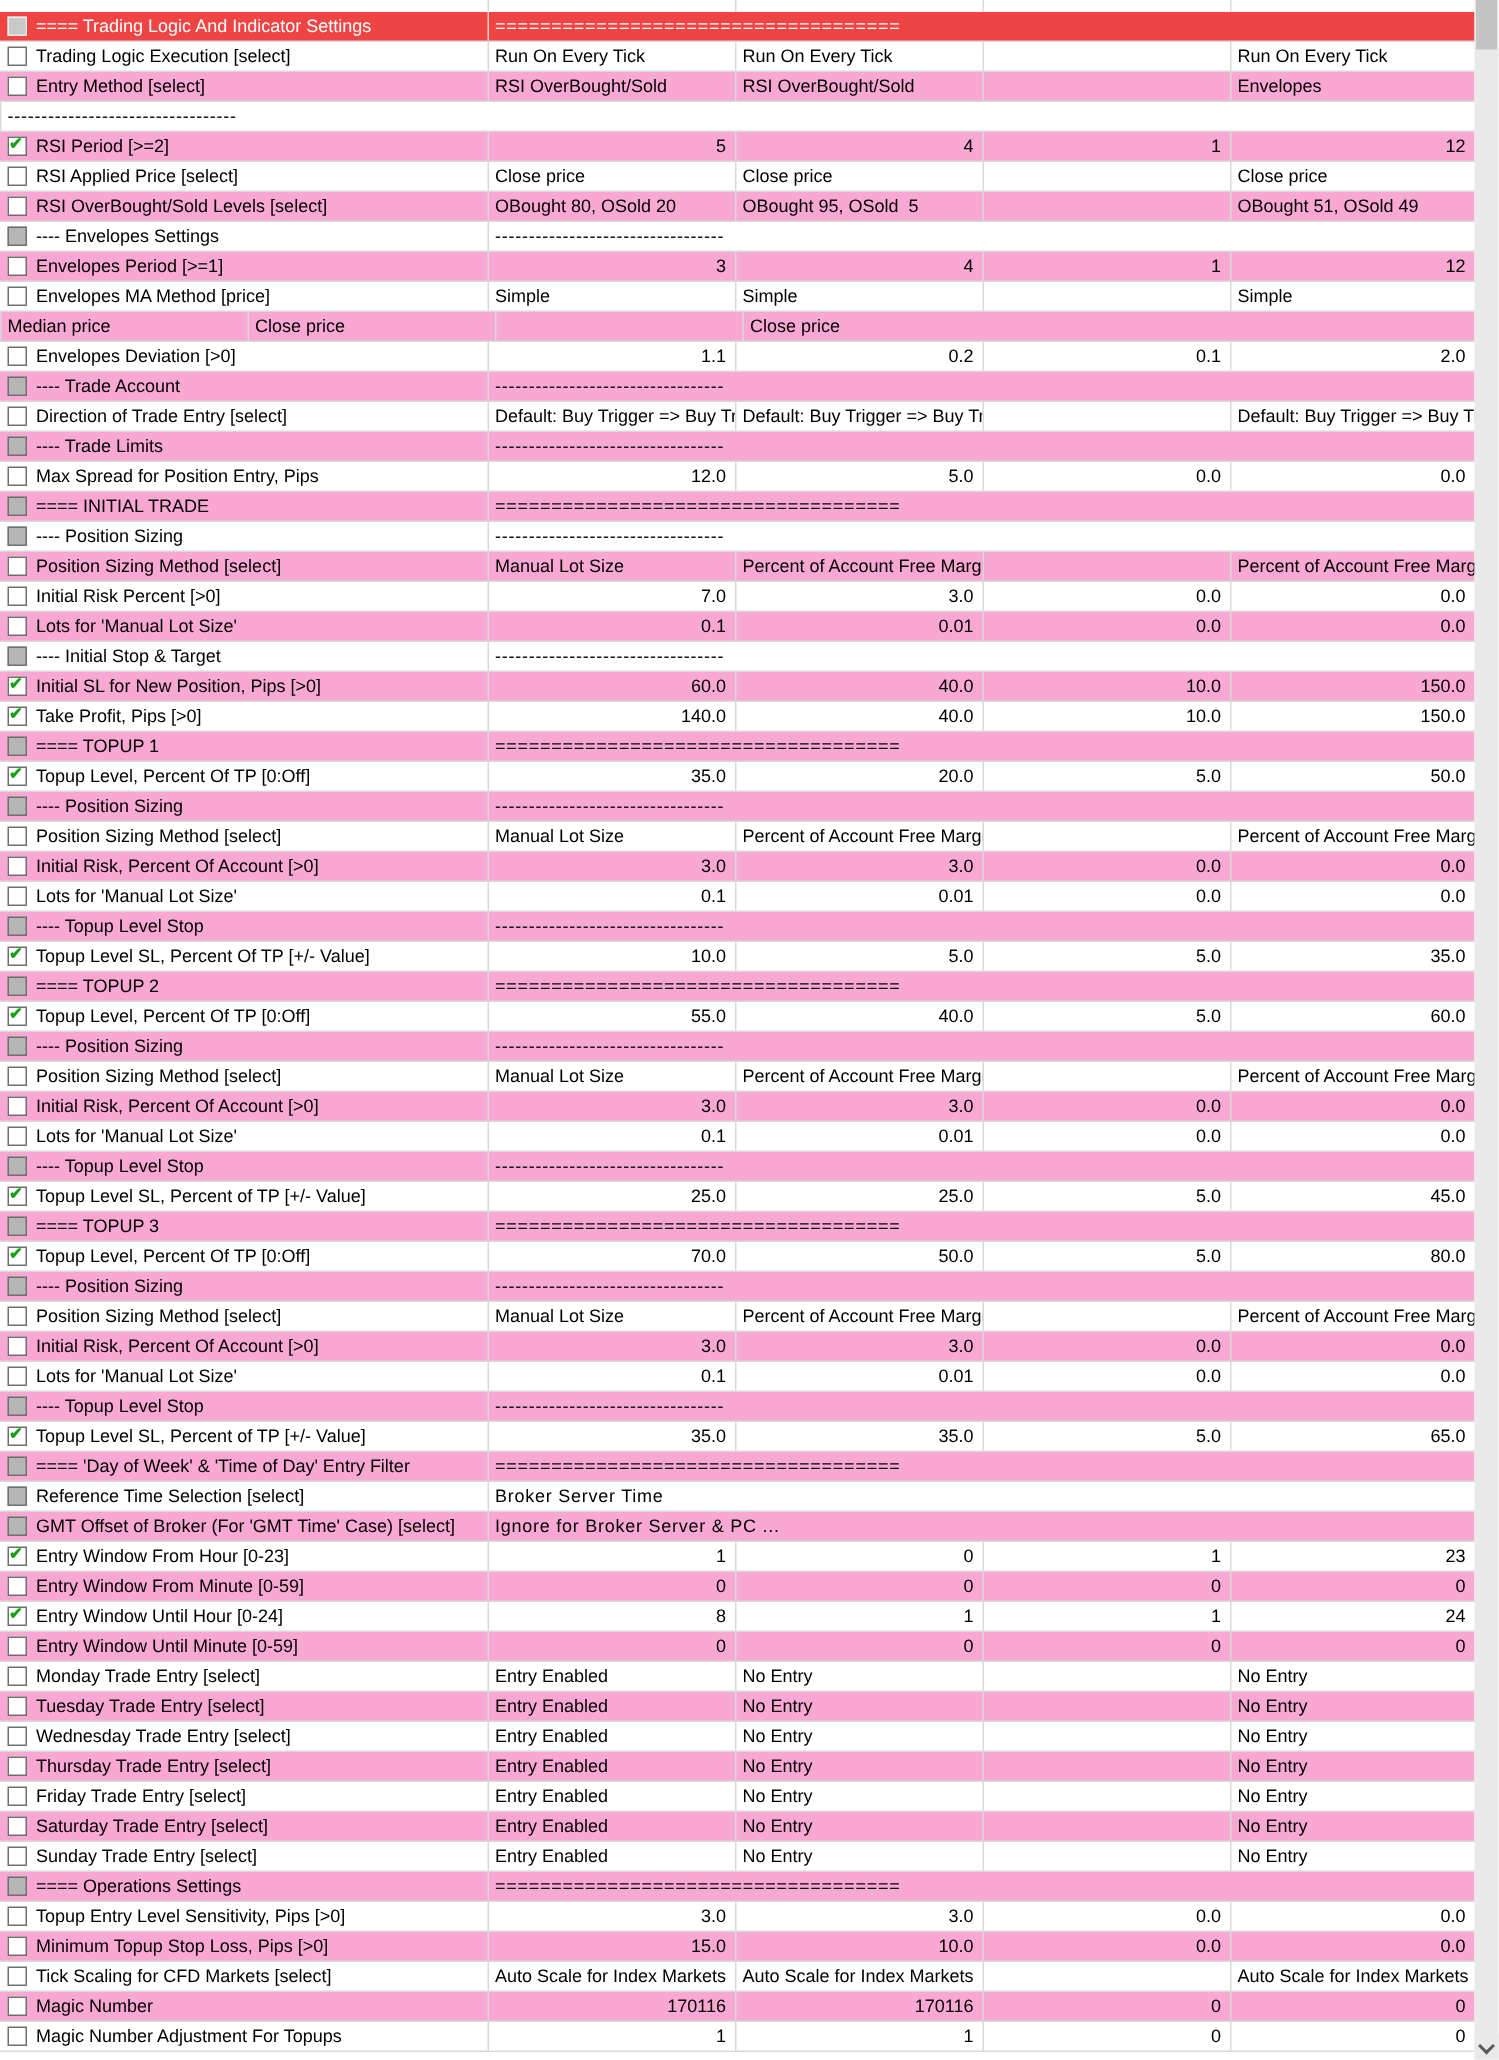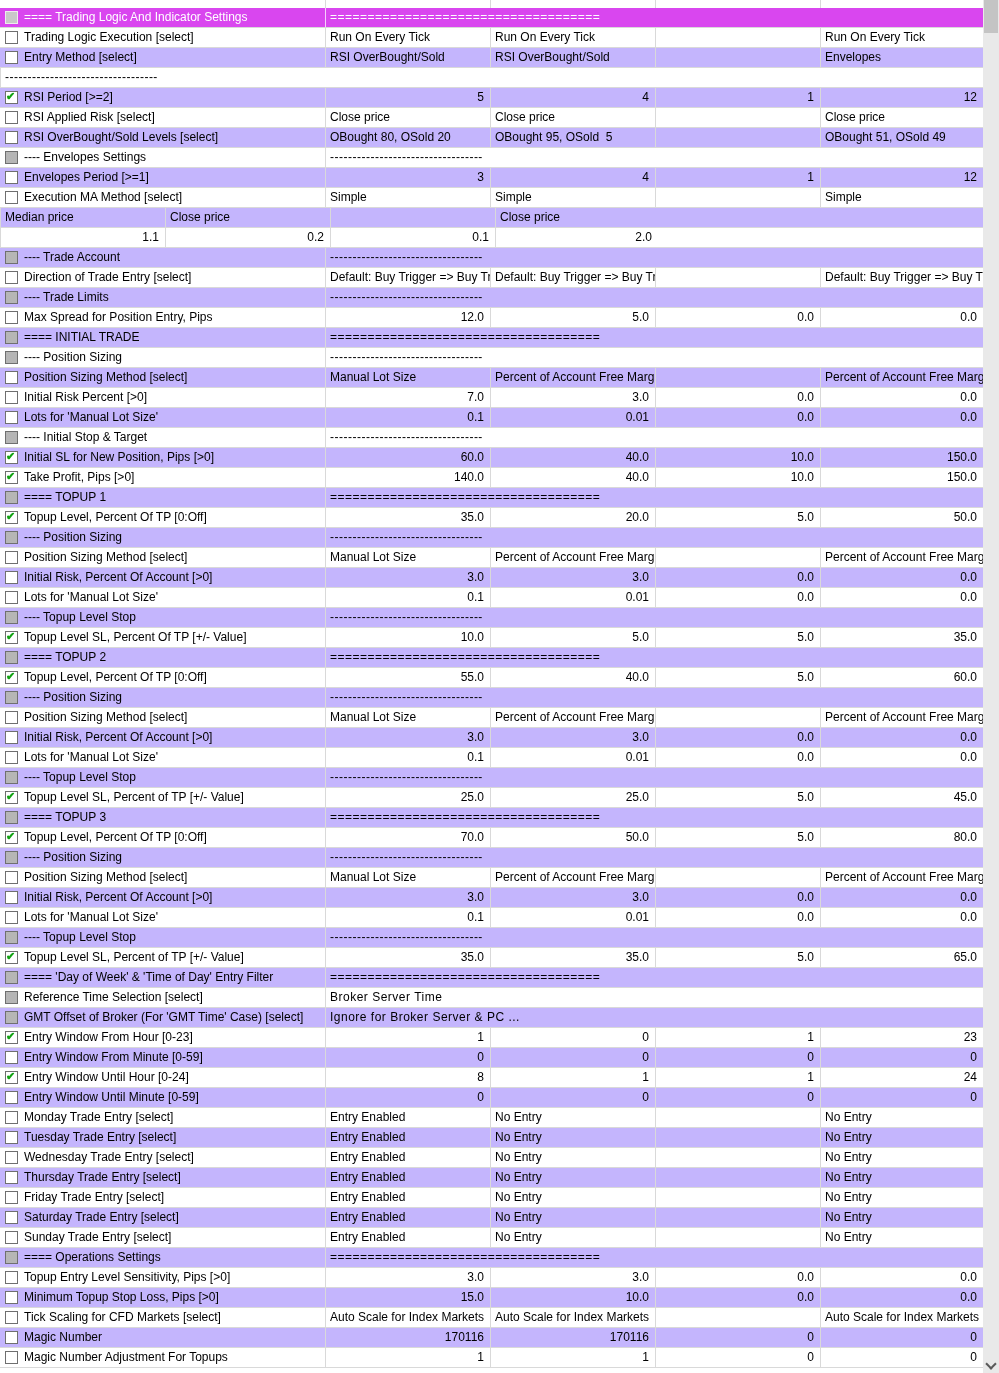--- a/index.html
+++ b/index.html
@@ -7,22 +7,22 @@
     width:999px;height:1373px;overflow:hidden;position:relative;
     font-family:"Liberation Sans", sans-serif;font-size:12px;color:#000;
     -webkit-font-smoothing:antialiased;
   }
   #table{position:absolute;left:0;top:0;width:983px;}
   
   #top-partial{position:relative;height:8px;background:#fff;border-bottom:0;}
   #top-partial .vline{position:absolute;top:0;bottom:0;width:1px;background:#d9d9d9;}
   
   .row{display:flex;height:20px;box-sizing:border-box;border-bottom:1px solid #d9d9d9;background:#fff;line-height:19px;}
-  .row--alt{background:#c4b5fd;}
-  .row--sel{background:#d946ef;color:#fff;}
+  .row--alt{background:#f9a8d4;}
+  .row--sel{background:#ef4444;color:#fff;}
   .cell-name{width:325px;box-sizing:border-box;position:relative;padding-left:24px;overflow:hidden;white-space:nowrap;}
   .cell{box-sizing:border-box;border-left:1px solid #d9d9d9;overflow:hidden;white-space:pre;}
   .cell.c1,.cell.c2,.cell.c3{width:165px;}
   .cell.c4{width:163px;}
   .cell.txt{padding-left:4px;text-align:left;}
   .cell.num{padding-right:6px;text-align:right;}
   .cell-span{width:658px;box-sizing:border-box;border-left:1px solid #d9d9d9;padding-left:4px;overflow:hidden;white-space:nowrap;letter-spacing:0.5px;}
   .row--sel .cell-span{border-left:1px solid rgba(255,255,255,0.75);}
   
   .cb{position:absolute;left:5px;top:3px;width:11px;height:11px;box-sizing:content-box;
@@ -73,21 +73,21 @@
       <div class="row row--alt">
         <div class="cell-name"><span class="cb">
             <span class="check">✔</span>
           </span><span>RSI Period [&gt;=2]</span></div>
         <div class="cell c1 num">5</div>
         <div class="cell c2 num">4</div>
         <div class="cell c3 num">1</div>
         <div class="cell c4 num">12</div>
       </div>
       <div class="row">
-        <div class="cell-name"><span class="cb"></span><span>RSI Applied Risk [select]</span></div>
+        <div class="cell-name"><span class="cb"></span><span>RSI Applied Price [select]</span></div>
         <div class="cell c1 txt">Close price</div>
         <div class="cell c2 txt">Close price</div>
         <div class="cell c3 txt"></div>
         <div class="cell c4 txt">Close price</div>
       </div>
       <div class="row row--alt">
         <div class="cell-name"><span class="cb"></span><span>RSI OverBought/Sold Levels [select]</span></div>
         <div class="cell c1 txt">OBought 80, OSold 20</div>
         <div class="cell c2 txt">OBought 95, OSold  5</div>
         <div class="cell c3 txt"></div>
@@ -98,33 +98,34 @@
         <div class="cell-span">----------------------------------</div>
       </div>
       <div class="row row--alt">
         <div class="cell-name"><span class="cb"></span><span>Envelopes Period [&gt;=1]</span></div>
         <div class="cell c1 num">3</div>
         <div class="cell c2 num">4</div>
         <div class="cell c3 num">1</div>
         <div class="cell c4 num">12</div>
       </div>
       <div class="row">
-        <div class="cell-name"><span class="cb"></span><span>Execution MA Method [select]</span></div>
+        <div class="cell-name"><span class="cb"></span><span>Envelopes MA Method [price]</span></div>
         <div class="cell c1 txt">Simple</div>
         <div class="cell c2 txt">Simple</div>
         <div class="cell c3 txt"></div>
         <div class="cell c4 txt">Simple</div>
       </div>
       <div class="row row--alt">
         <div class="cell c1 txt">Median price</div>
         <div class="cell c2 txt">Close price</div>
         <div class="cell c3 txt"></div>
         <div class="cell c4 txt">Close price</div>
       </div>
       <div class="row">
+        <div class="cell-name"><span class="cb"></span><span>Envelopes Deviation [&gt;0]</span></div>
         <div class="cell c1 num">1.1</div>
         <div class="cell c2 num">0.2</div>
         <div class="cell c3 num">0.1</div>
         <div class="cell c4 num">2.0</div>
       </div>
       <div class="row row--alt">
         <div class="cell-name"><span class="cb cb--gray"></span><span>---- Trade Account</span></div>
         <div class="cell-span">----------------------------------</div>
       </div>
       <div class="row">

